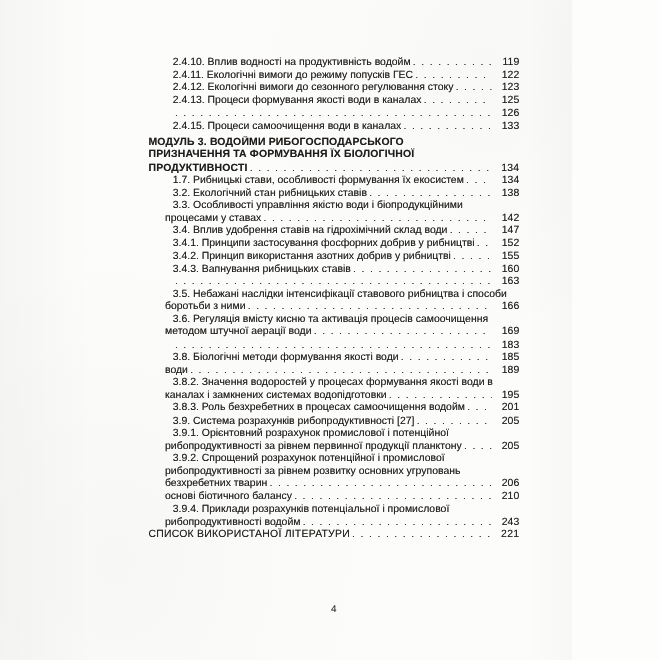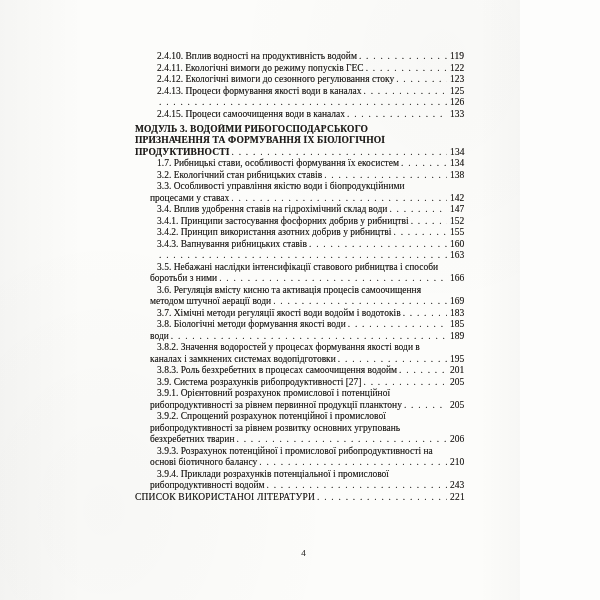--- a/index.html
+++ b/index.html
@@ -13,21 +13,21 @@
   .scan-page {
     position: relative;
     width: 480px;
     height: 600px;
     background:
       radial-gradient(ellipse at 20% 85%, rgba(0,0,0,0.018) 0%, rgba(0,0,0,0) 40%),
       radial-gradient(ellipse at 85% 10%, rgba(0,0,0,0.015) 0%, rgba(0,0,0,0) 35%),
       linear-gradient(to right, rgba(0,0,0,0.028) 0%, rgba(0,0,0,0.0) 16%),
       linear-gradient(to left, rgba(0,0,0,0.018) 0%, rgba(0,0,0,0.0) 8%),
       #fcfcfa;
-    font-family: Liberation Serif, serif;
+    font-family: Liberation Sans, sans-serif;
     color: #1f1d1b;
     padding-left: 40px;
   }
   .toc {
     position: absolute;
     left: 135px;
     top: 51px;
     width: 337px;
     font-size: 9.5px;
     line-height: 11.5px;
@@ -55,21 +55,21 @@
     white-space: nowrap;
     margin: 0 3px 0 2px;
     min-width: 6px;
     font-weight: 400;
     letter-spacing: 1.2px;
     color: #2c2a27;
   }
   .pg {
     flex: 0 0 auto;
     min-width: 22px;
-    text-align: left;
+    text-align: right;
     font-weight: 400;
   }
   .entry.module .pg { font-weight: 400; }
   .footer-pagenum {
     position: absolute;
     left: 135px;
     top: 548px;
     width: 337px;
     text-align: center;
     font-size: 9px;
@@ -209,21 +209,20 @@
           <span class="txt">3.6. Регуляція вмісту кисню та активація процесів  самоочищення</span>
         </div>
         <div class="line cont">
           <span class="txt">методом штучної аерації води</span>
           <span class="leader">. . . . . . . . . . . . . . . . . . . . . . . . . . . . . . . . . . . . . . . . . . . . . . . . . . . . . . . . . . . . . . . . . . . . . . . . . . . . . . . . . . . . . . . . . . </span>
           <span class="pg">169</span>
         </div>
       </div>
       <div class="entry item">
         <div class="line">
-          <span class="txt">3.7. Хімічні методи регуляції якості води водойм і водотоків</span>
           <span class="leader">. . . . . . . . . . . . . . . . . . . . . . . . . . . . . . . . . . . . . . . . . . . . . . . . . . . . . . . . . . . . . . . . . . . . . . . . . . . . . . . . . . . . . . . . . . </span>
           <span class="pg">183</span>
         </div>
       </div>
       <div class="entry item">
         <div class="line">
           <span class="txt">3.8. Біологічні методи формування якості води</span>
           <span class="leader">. . . . . . . . . . . . . . . . . . . . . . . . . . . . . . . . . . . . . . . . . . . . . . . . . . . . . . . . . . . . . . . . . . . . . . . . . . . . . . . . . . . . . . . . . . </span>
           <span class="pg">185</span>
         </div>
@@ -276,23 +275,20 @@
         <div class="line cont">
           <span class="txt">рибопродуктивності за рівнем розвитку основних угруповань</span>
         </div>
         <div class="line cont">
           <span class="txt">безхребетних тварин</span>
           <span class="leader">. . . . . . . . . . . . . . . . . . . . . . . . . . . . . . . . . . . . . . . . . . . . . . . . . . . . . . . . . . . . . . . . . . . . . . . . . . . . . . . . . . . . . . . . . . </span>
           <span class="pg">206</span>
         </div>
       </div>
       <div class="entry item">
-        <div class="line">
-          <span class="txt">3.9.3. Розрахунок потенційної і промислової рибопродуктивності на</span>
-        </div>
         <div class="line cont">
           <span class="txt">основі біотичного балансу</span>
           <span class="leader">. . . . . . . . . . . . . . . . . . . . . . . . . . . . . . . . . . . . . . . . . . . . . . . . . . . . . . . . . . . . . . . . . . . . . . . . . . . . . . . . . . . . . . . . . . </span>
           <span class="pg">210</span>
         </div>
       </div>
       <div class="entry item">
         <div class="line">
           <span class="txt">3.9.4. Приклади розрахунків потенціальної і промислової</span>
         </div>

